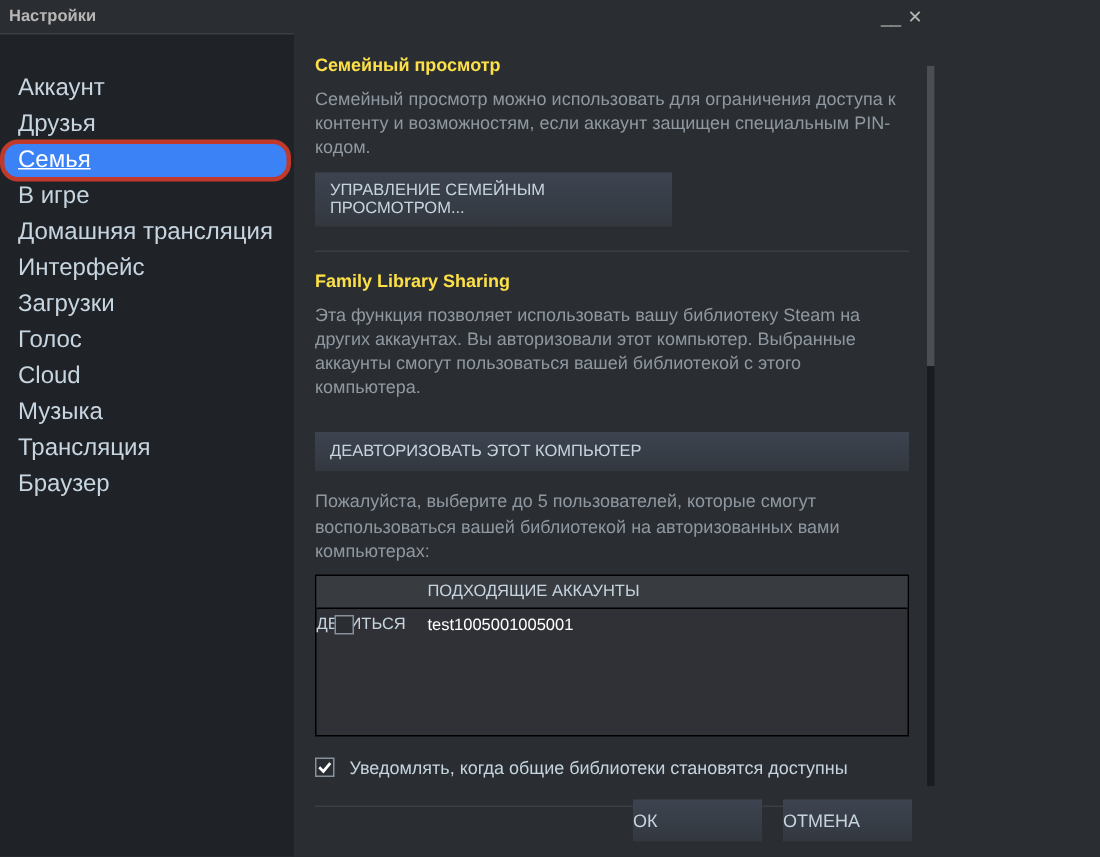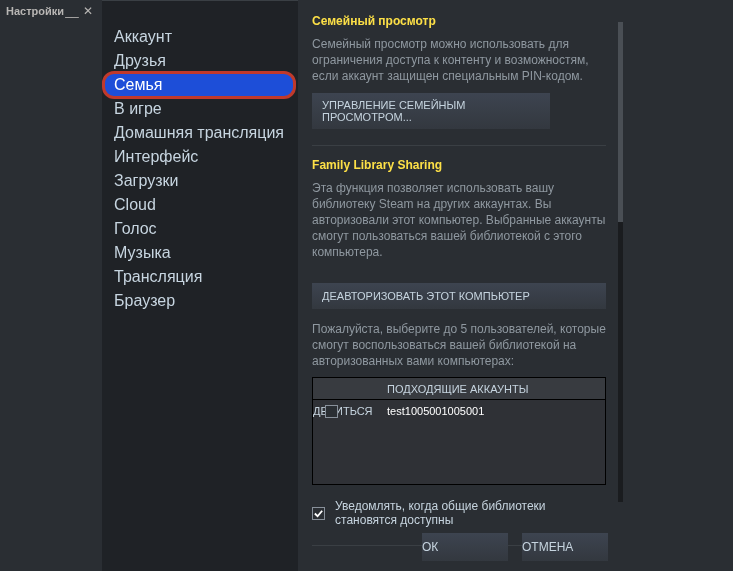--- a/index.html
+++ b/index.html
@@ -3,21 +3,21 @@
 <meta charset="utf-8">
 <style>
   * { box-sizing: border-box; margin: 0; padding: 0; }
   html, body { width: 733px; height: 571px; overflow: hidden; }
   body {
     font-family: Arial, "Helvetica Neue", sans-serif;
     background: #2a2e33;
     color: #c6d4df;
     font-size: 12px;
   }
-  .window { width: 624px; height: 571px; display: flex; background: #2a2e33; }
+  .window { width: 624px; height: 571px; display: flex; flex-direction: column; background: #2a2e33; }
   .titlebar {
     height: 22px;
     background: #2a2e33;
     display: flex;
     align-items: center;
     padding: 0 6px;
     color: #b8b6b4;
     font-size: 11px;
   }
   .titlebar .title { flex: 1; font-weight: bold; }
@@ -32,22 +32,23 @@
   .sidebar-item {
     height: 24px;
     line-height: 24px;
     padding: 0 12px;
     font-size: 16px;
     color: #c7d5e0;
     cursor: pointer;
     position: relative;
   }
   .sidebar-item.selected {
-    background: #1d4ed8;
+    background: #3b82f6;
     color: #fff;
+    text-decoration: underline;
   }
   .sidebar-item.highlight-ring {
     border: 3px solid #c0392b;
     border-radius: 12px;
     margin: -2px 2px -2px 0;
     padding: 0 9px;
     height: 28px;
     line-height: 22px;
   }
   .content {
@@ -155,22 +156,22 @@
   </div>
   <div class="body">
     <div class="sidebar">
       <div class="sidebar-item"><span>Аккаунт</span></div>
       <div class="sidebar-item"><span>Друзья</span></div>
       <div class="sidebar-item selected highlight-ring"><span>Семья</span></div>
       <div class="sidebar-item"><span>В игре</span></div>
       <div class="sidebar-item"><span>Домашняя трансляция</span></div>
       <div class="sidebar-item"><span>Интерфейс</span></div>
       <div class="sidebar-item"><span>Загрузки</span></div>
+      <div class="sidebar-item"><span>Голос</span></div>
       <div class="sidebar-item"><span>Cloud</span></div>
-      <div class="sidebar-item"><span>Голос</span></div>
       <div class="sidebar-item"><span>Музыка</span></div>
       <div class="sidebar-item"><span>Трансляция</span></div>
       <div class="sidebar-item"><span>Браузер</span></div>
     </div>
 
     <div class="content">
       <div class="section-title">Семейный просмотр</div>
       <div class="desc">Семейный просмотр можно использовать для ограничения доступа к контенту и возможностям, если аккаунт защищен специальным PIN-кодом.</div>
       <div><button class="btn" style="width:238px"><span>УПРАВЛЕНИЕ СЕМЕЙНЫМ ПРОСМОТРОМ...</span></button></div>
 

